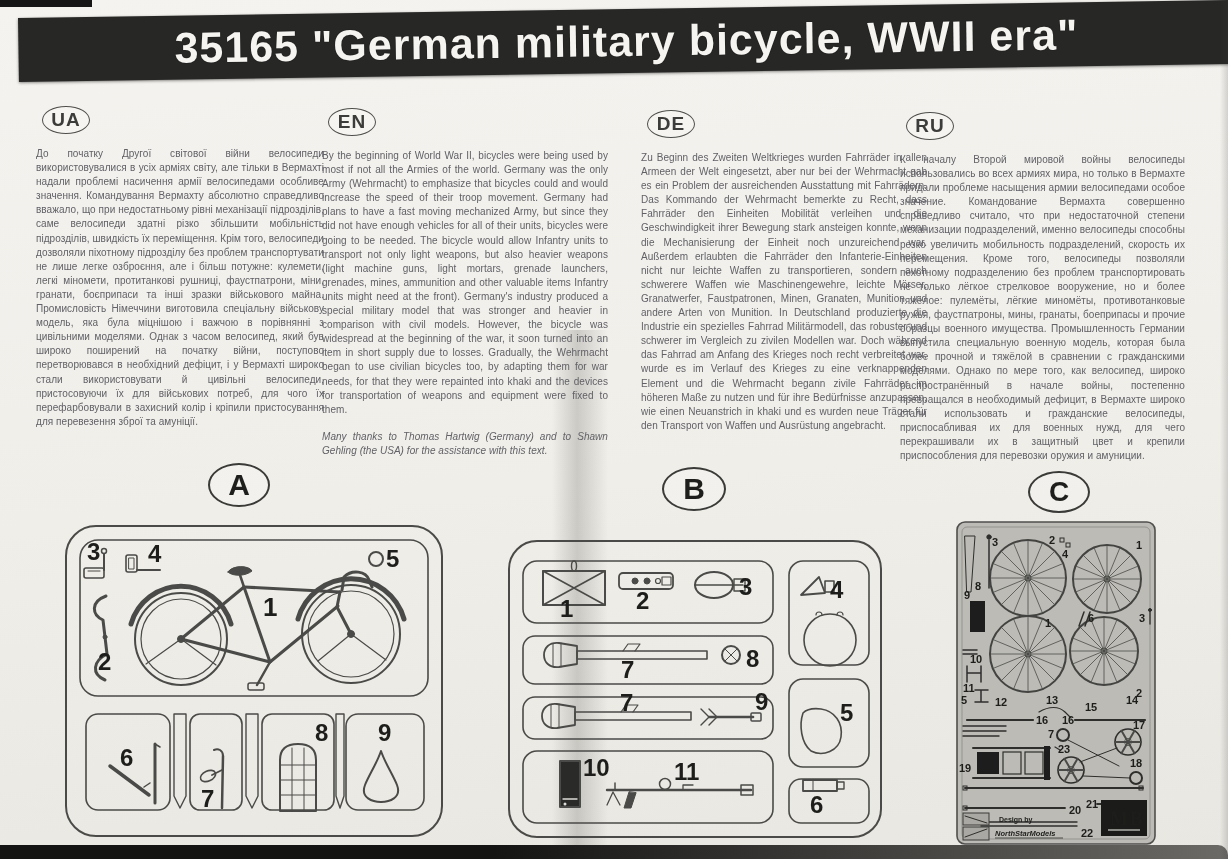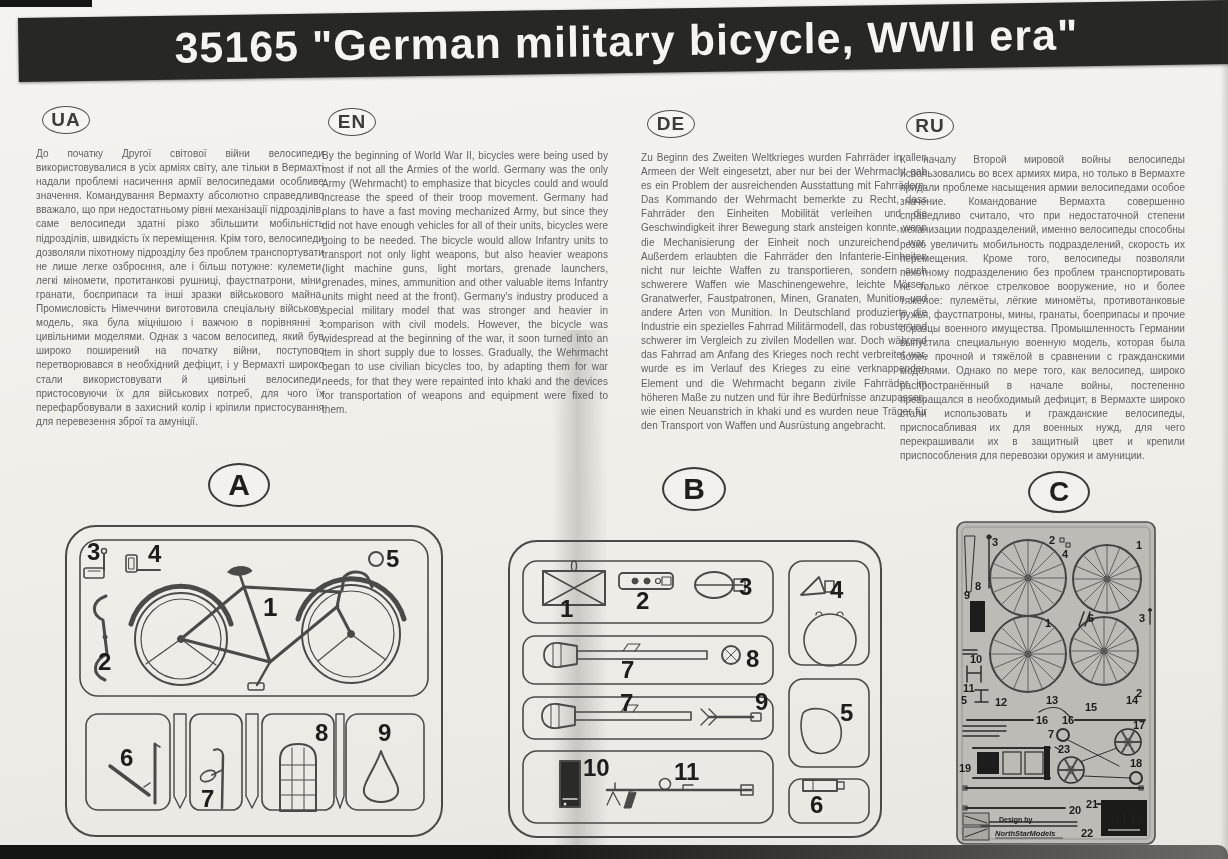--- a/index.html
+++ b/index.html
@@ -48,20 +48,21 @@
     <div class="badge">
         <span>UA</span>
       </div>
     <p>До початку Другої світової війни велосипеди використовувалися в усіх арміях світу, але тільки в Вермахті надали проблемі насичення армії велосипедами особливе значення. Командування Вермахту абсолютно справедливо вважало, що при недостатньому рівні механізації підрозділів, саме велосипеди здатні різко збільшити мобільність підрозділів, швидкість їх переміщення. Крім того, велосипеди дозволяли піхотному підрозділу без проблем транспортувати не лише легке озброєння, але і більш потужне: кулемети, легкі міномети, протитанкові рушниці, фаустпатрони, міни, гранати, боєприпаси та інші зразки військового майна. Промисловість Німеччини виготовила спеціальну військову модель, яка була міцнішою і важчою в порівнянні з цивільними моделями. Однак з часом велосипед, який був широко поширений на початку війни, поступово перетворювався в необхідний дефіцит, і у Вермахті широко стали використовувати й цивільні велосипеди, пристосовуючи їх для військових потреб, для чого їх перефарбовували в захисний колір і кріпили пристосування для перевезення зброї та амуніції.</p>
   </div>
   <div class="col" style="left:322px;top:108px;width:286px">
     <div class="badge">
         <span>EN</span>
       </div>
     <p>By the beginning of World War II, bicycles were being used by most if not all the Armies of the world. Germany was the only Army (Wehrmacht) to emphasize that bicycles could and would increase the speed of their troop movement. Germany had plans to have a fast moving mechanized Army, but since they did not have enough vehicles for all of their units, bicycles were going to be needed. The bicycle would allow Infantry units to transport not only light weapons, but also heavier weapons (light machine guns, light mortars, grenade launchers, grenades, mines, ammunition and other valuable items Infantry units might need at the front). Germany's industry produced a special military model that was stronger and heavier in comparison with civil models. However, the bicycle was widespread at the beginning of the war, it soon turned into an item in short supply due to losses. Gradually, the Wehrmacht began to use civilian bicycles too, by adapting them for war needs, for that they were repainted into khaki and the devices for transportation of weapons and equipment were fixed to them.</p>
+    <p class="credit">Many thanks to Thomas Hartwig (Germany) and to Shawn Gehling (the USA) for the assistance with this text.</p>
   </div>
   <div class="col" style="left:641px;top:110px;width:286px">
     <div class="badge">
         <span>DE</span>
       </div>
     <p>Zu Beginn des Zweiten Weltkrieges wurden Fahrräder in allen Armeen der Welt eingesetzt, aber nur bei der Wehrmacht gab es ein Problem der ausreichenden Ausstattung mit Fahrrädern. Das Kommando der Wehrmacht bemerkte zu Recht, dass Fahrräder den Einheiten Mobilität verleihen und die Geschwindigkeit ihrer Bewegung stark ansteigen konnte, wenn die Mechanisierung der Einheit noch unzureichend war. Außerdem erlaubten die Fahrräder den Infanterie-Einheiten nicht nur leichte Waffen zu transportieren, sondern auch schwerere Waffen wie Maschinengewehre, leichte Mörser, Granatwerfer, Faustpatronen, Minen, Granaten, Munition und andere Arten von Munition. In Deutschland produzierte die Industrie ein spezielles Fahrrad Militärmodell, das robuster und schwerer im Vergleich zu zivilen Modellen war. Doch während das Fahrrad am Anfang des Krieges noch recht verbreitet war, wurde es im Verlauf des Krieges zu eine verknappenden Element und die Wehrmacht begann zivile Fahrräder im höheren Maße zu nutzen und für ihre Bedürfnisse anzupassen, wie einen Neuanstrich in khaki und es wurden neue Träger für den Transport von Waffen und Ausrüstung angebracht.</p>
   </div>
   <div class="col" style="left:900px;top:112px;width:285px">
     <div class="badge">
         <span>RU</span>

